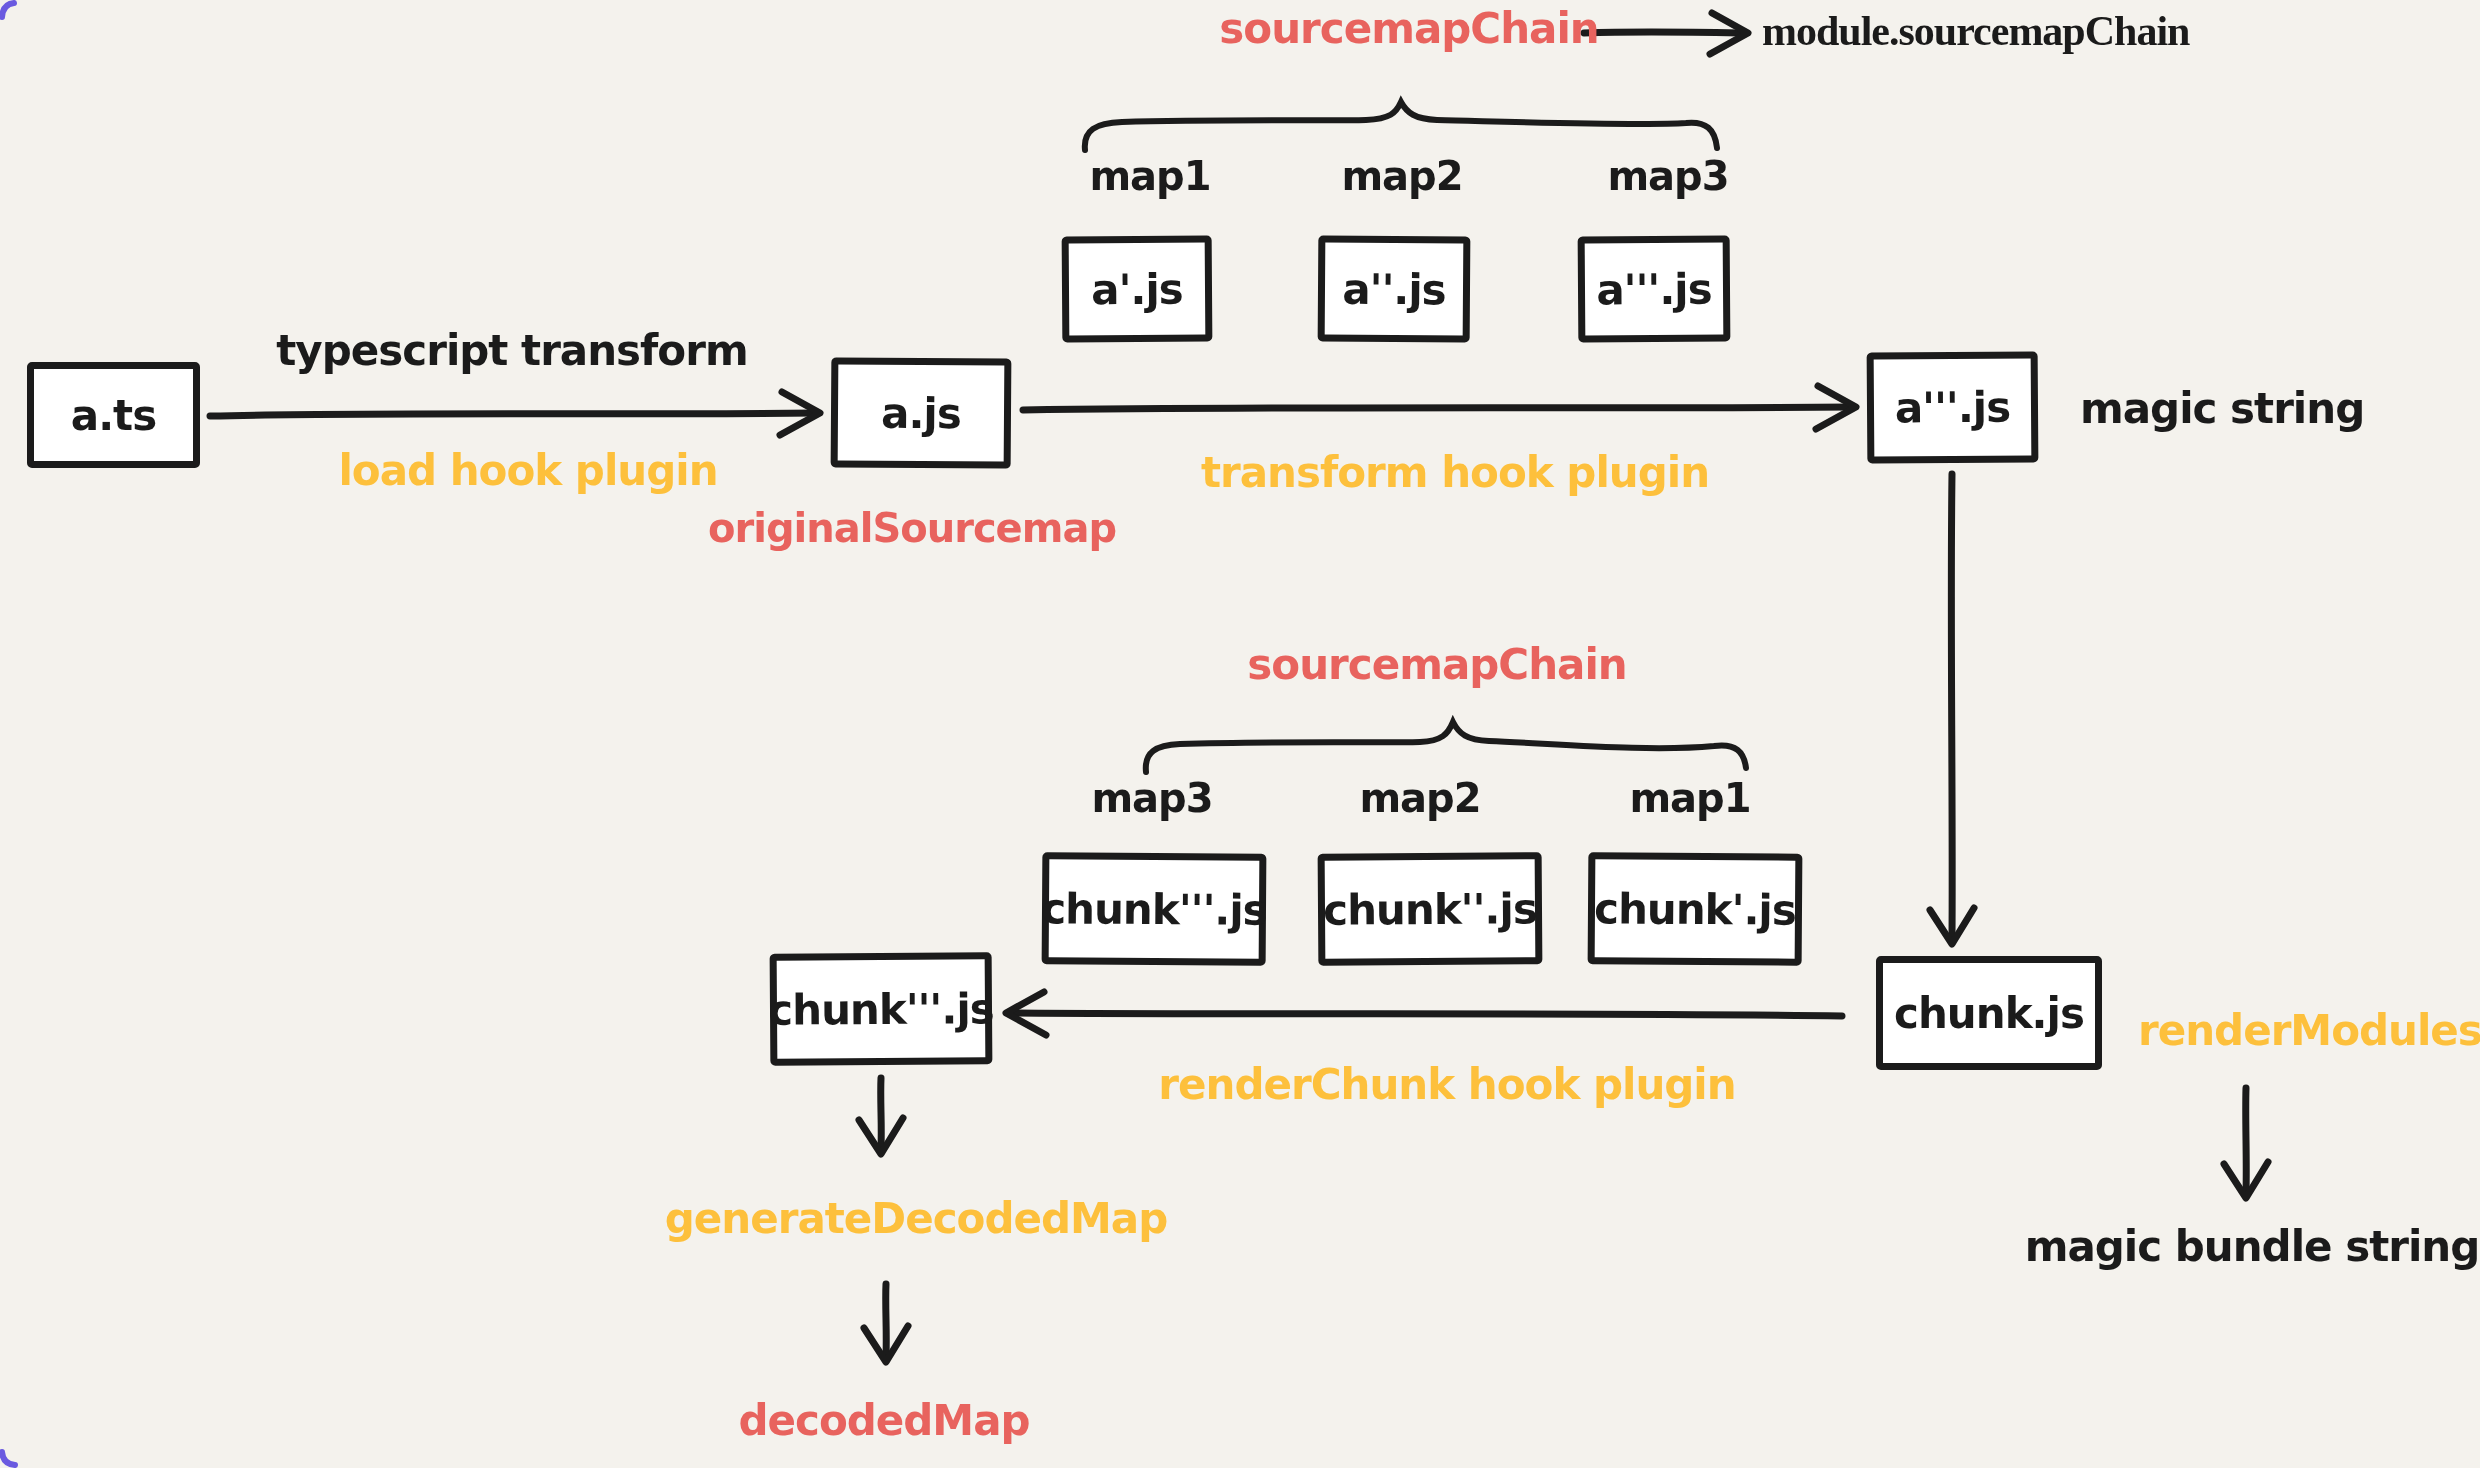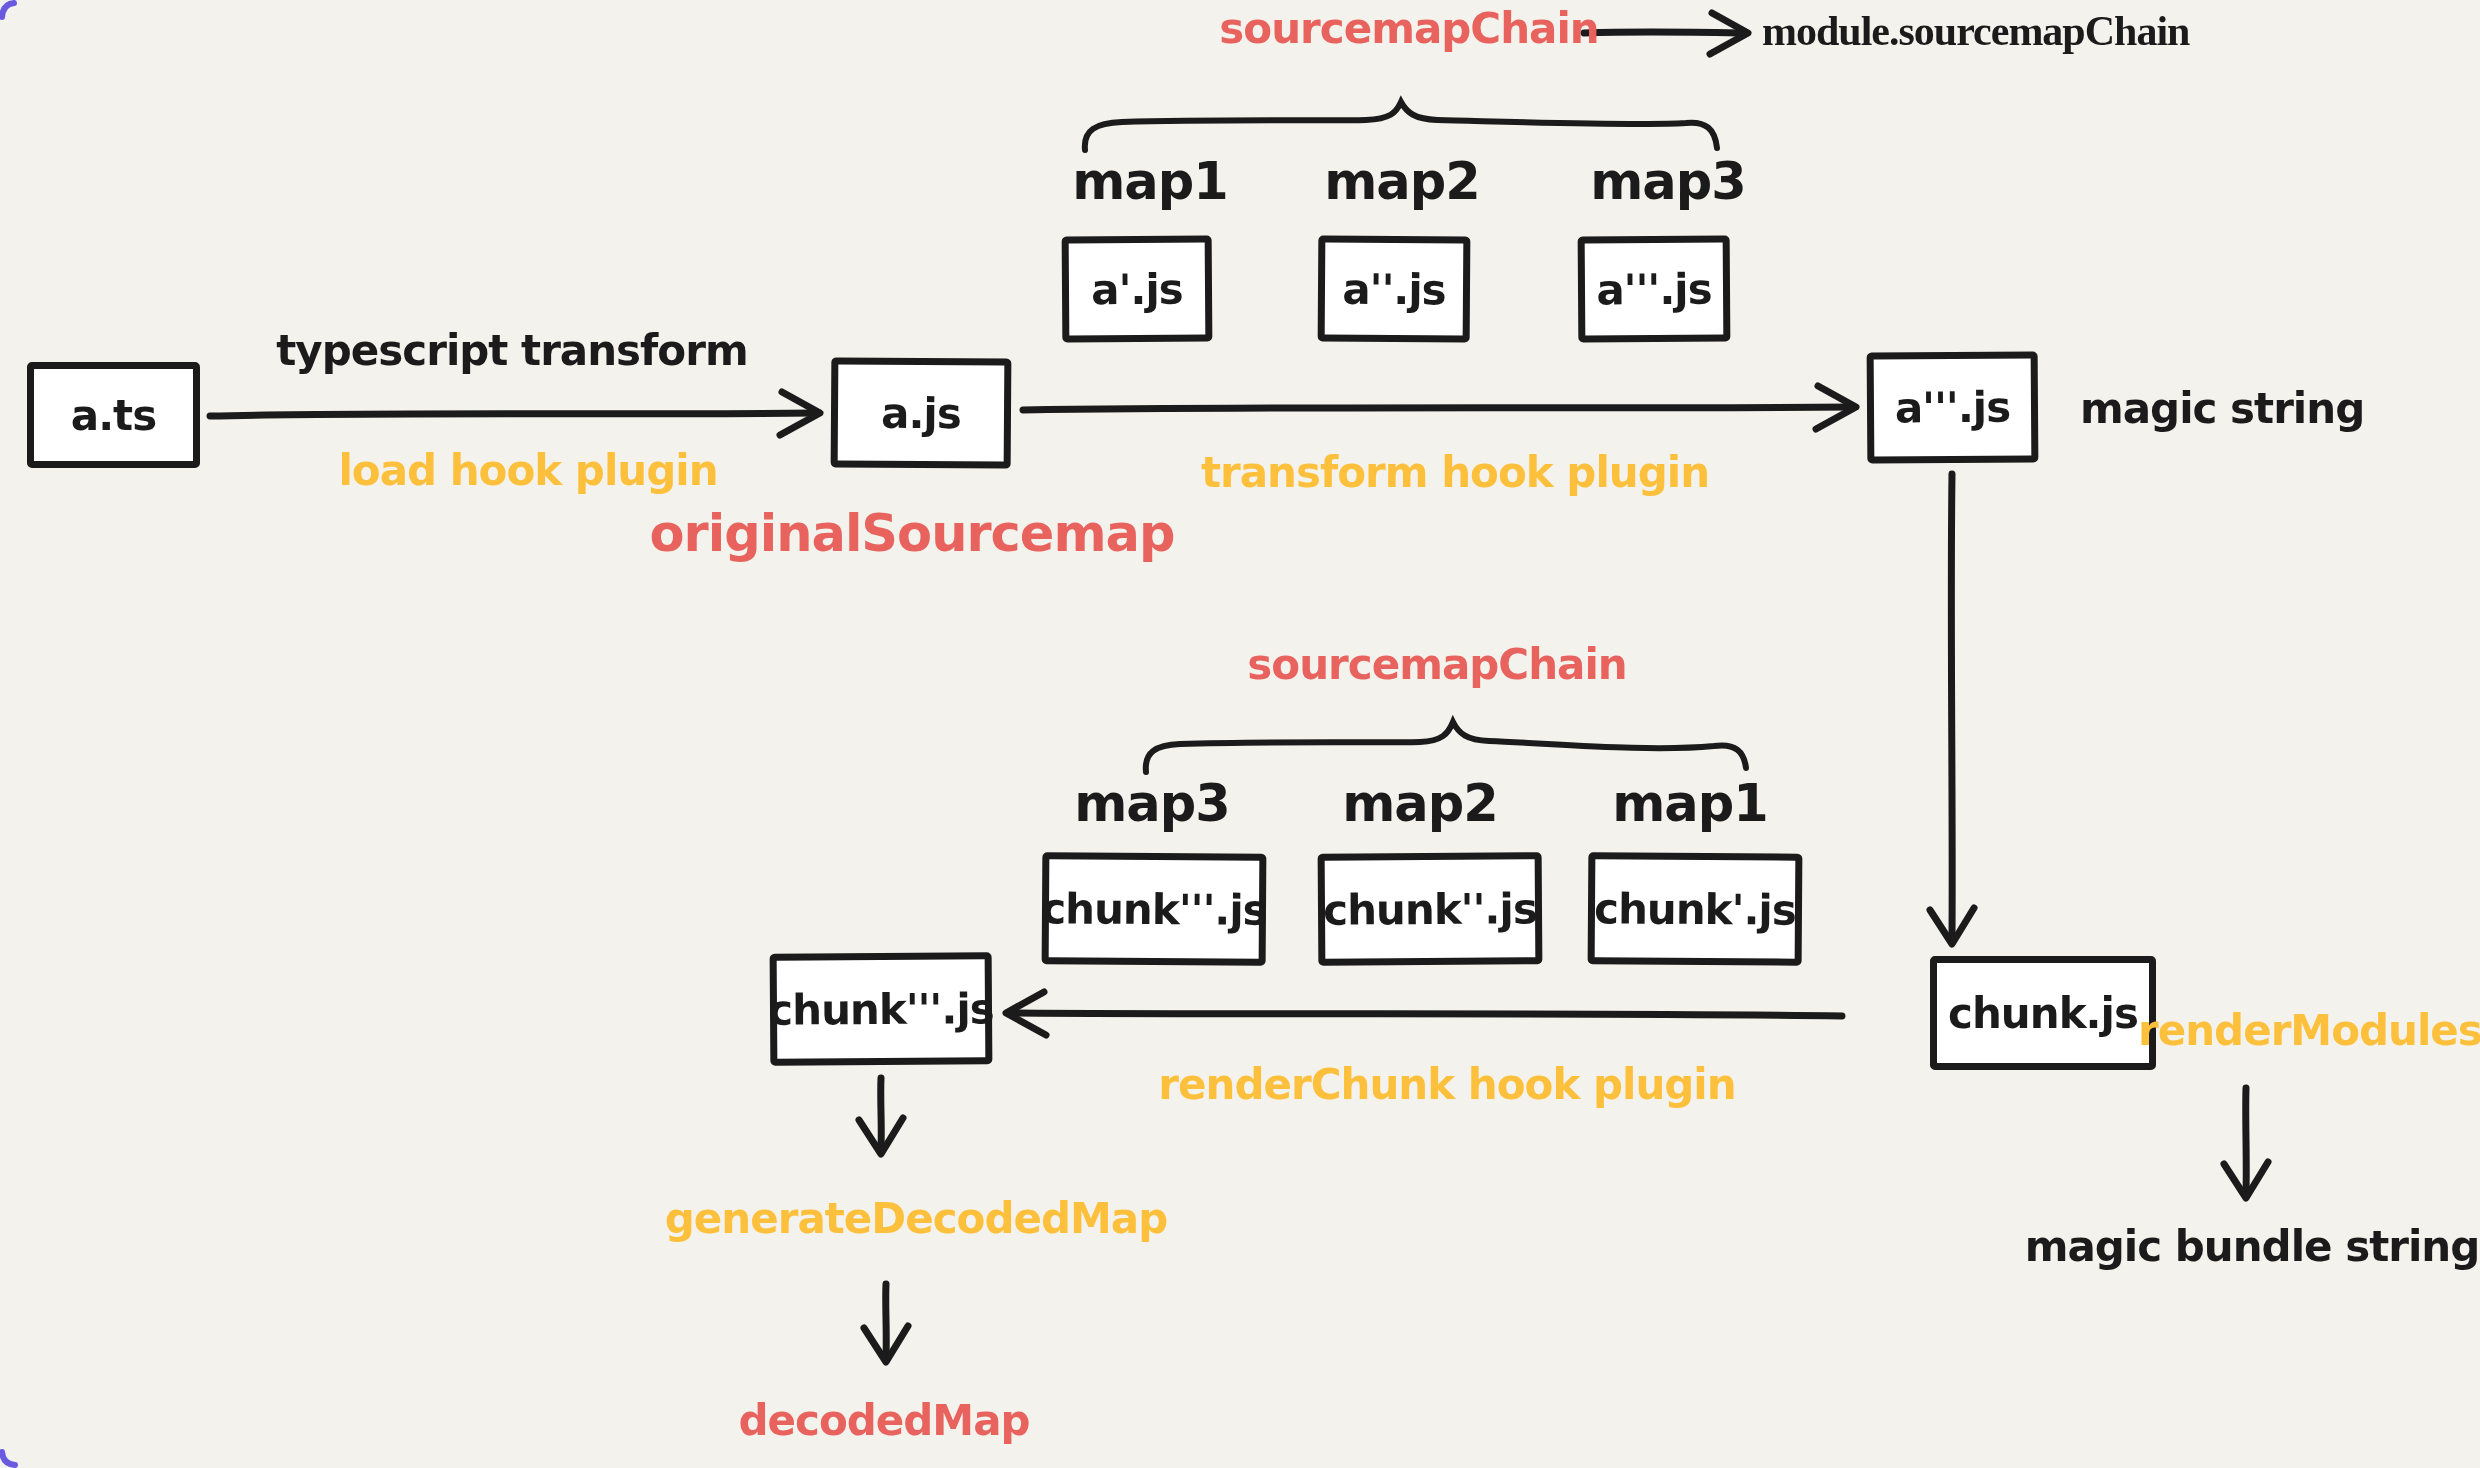--- a/index.html
+++ b/index.html
@@ -18,21 +18,21 @@
     display:flex;align-items:center;justify-content:center;
     font-weight:bold;font-size:42px;color:#1b1b1b;
     letter-spacing:-1px;white-space:nowrap;
     box-sizing:border-box;
   }
   .lbl{
     position:absolute;
     font-weight:bold;font-size:42px;color:#1b1b1b;
     letter-spacing:-1px;white-space:nowrap;line-height:1.1;
   }
-  .sm{font-size:51px;}
+  .sm{font-size:40px;}
   .center{transform:translateX(-50%);}
   .red{color:#e8635e;}
   .yellow{color:#fdc03c;margin-left:23px;}
   svg.overlay{position:absolute;left:0;top:0;width:2480px;height:1468px;}
   svg .stroke{stroke:#1b1b1b;stroke-width:7;fill:none;stroke-linecap:round;stroke-linejoin:round;}
   svg .brace{stroke:#1b1b1b;stroke-width:6;fill:none;stroke-linecap:round;}
   svg .purple{stroke:#6a5ae0;stroke-width:6;fill:none;stroke-linecap:round;}
   .rot-l{transform:rotate(-0.4deg);}
   .rot-r{transform:rotate(0.4deg);}
 </style>
@@ -122,20 +122,20 @@
   <div class="lbl red center" style="left:1437px;top:642px;">sourcemapChain</div>
   <div class="lbl sm center" style="left:1152px;top:776px;">map3</div>
   <div class="lbl sm center" style="left:1420px;top:776px;">map2</div>
   <div class="lbl sm center" style="left:1690px;top:776px;">map1</div>
 
   <div class="box rot-r" style="left:1042px;top:853px;width:224px;height:112px;">chunk'''.js</div>
   <div class="box rot-l" style="left:1318px;top:853px;width:224px;height:112px;">chunk''.js</div>
   <div class="box rot-r" style="left:1588px;top:853px;width:214px;height:112px;">chunk'.js</div>
 
   <div class="box rot-l" style="left:770px;top:953px;width:222px;height:112px;">chunk'''.js</div>
-  <div class="box" style="left:1930px;top:956px;width:226px;height:114px;">chunk.js</div>
+  <div class="box" style="left:1876px;top:956px;width:226px;height:114px;">chunk.js</div>
   <div class="lbl yellow center" style="left:1424px;top:1062px;">renderChunk hook plugin</div>
   <div class="lbl yellow" style="left:2115px;top:1008px;">renderModules</div>
   <div class="lbl center" style="left:2252px;top:1224px;">magic bundle string</div>
   <div class="lbl yellow center" style="left:893px;top:1196px;">generateDecodedMap</div>
   <div class="lbl red center" style="left:884px;top:1398px;">decodedMap</div>
 
 </div>
 
 </body></html>

